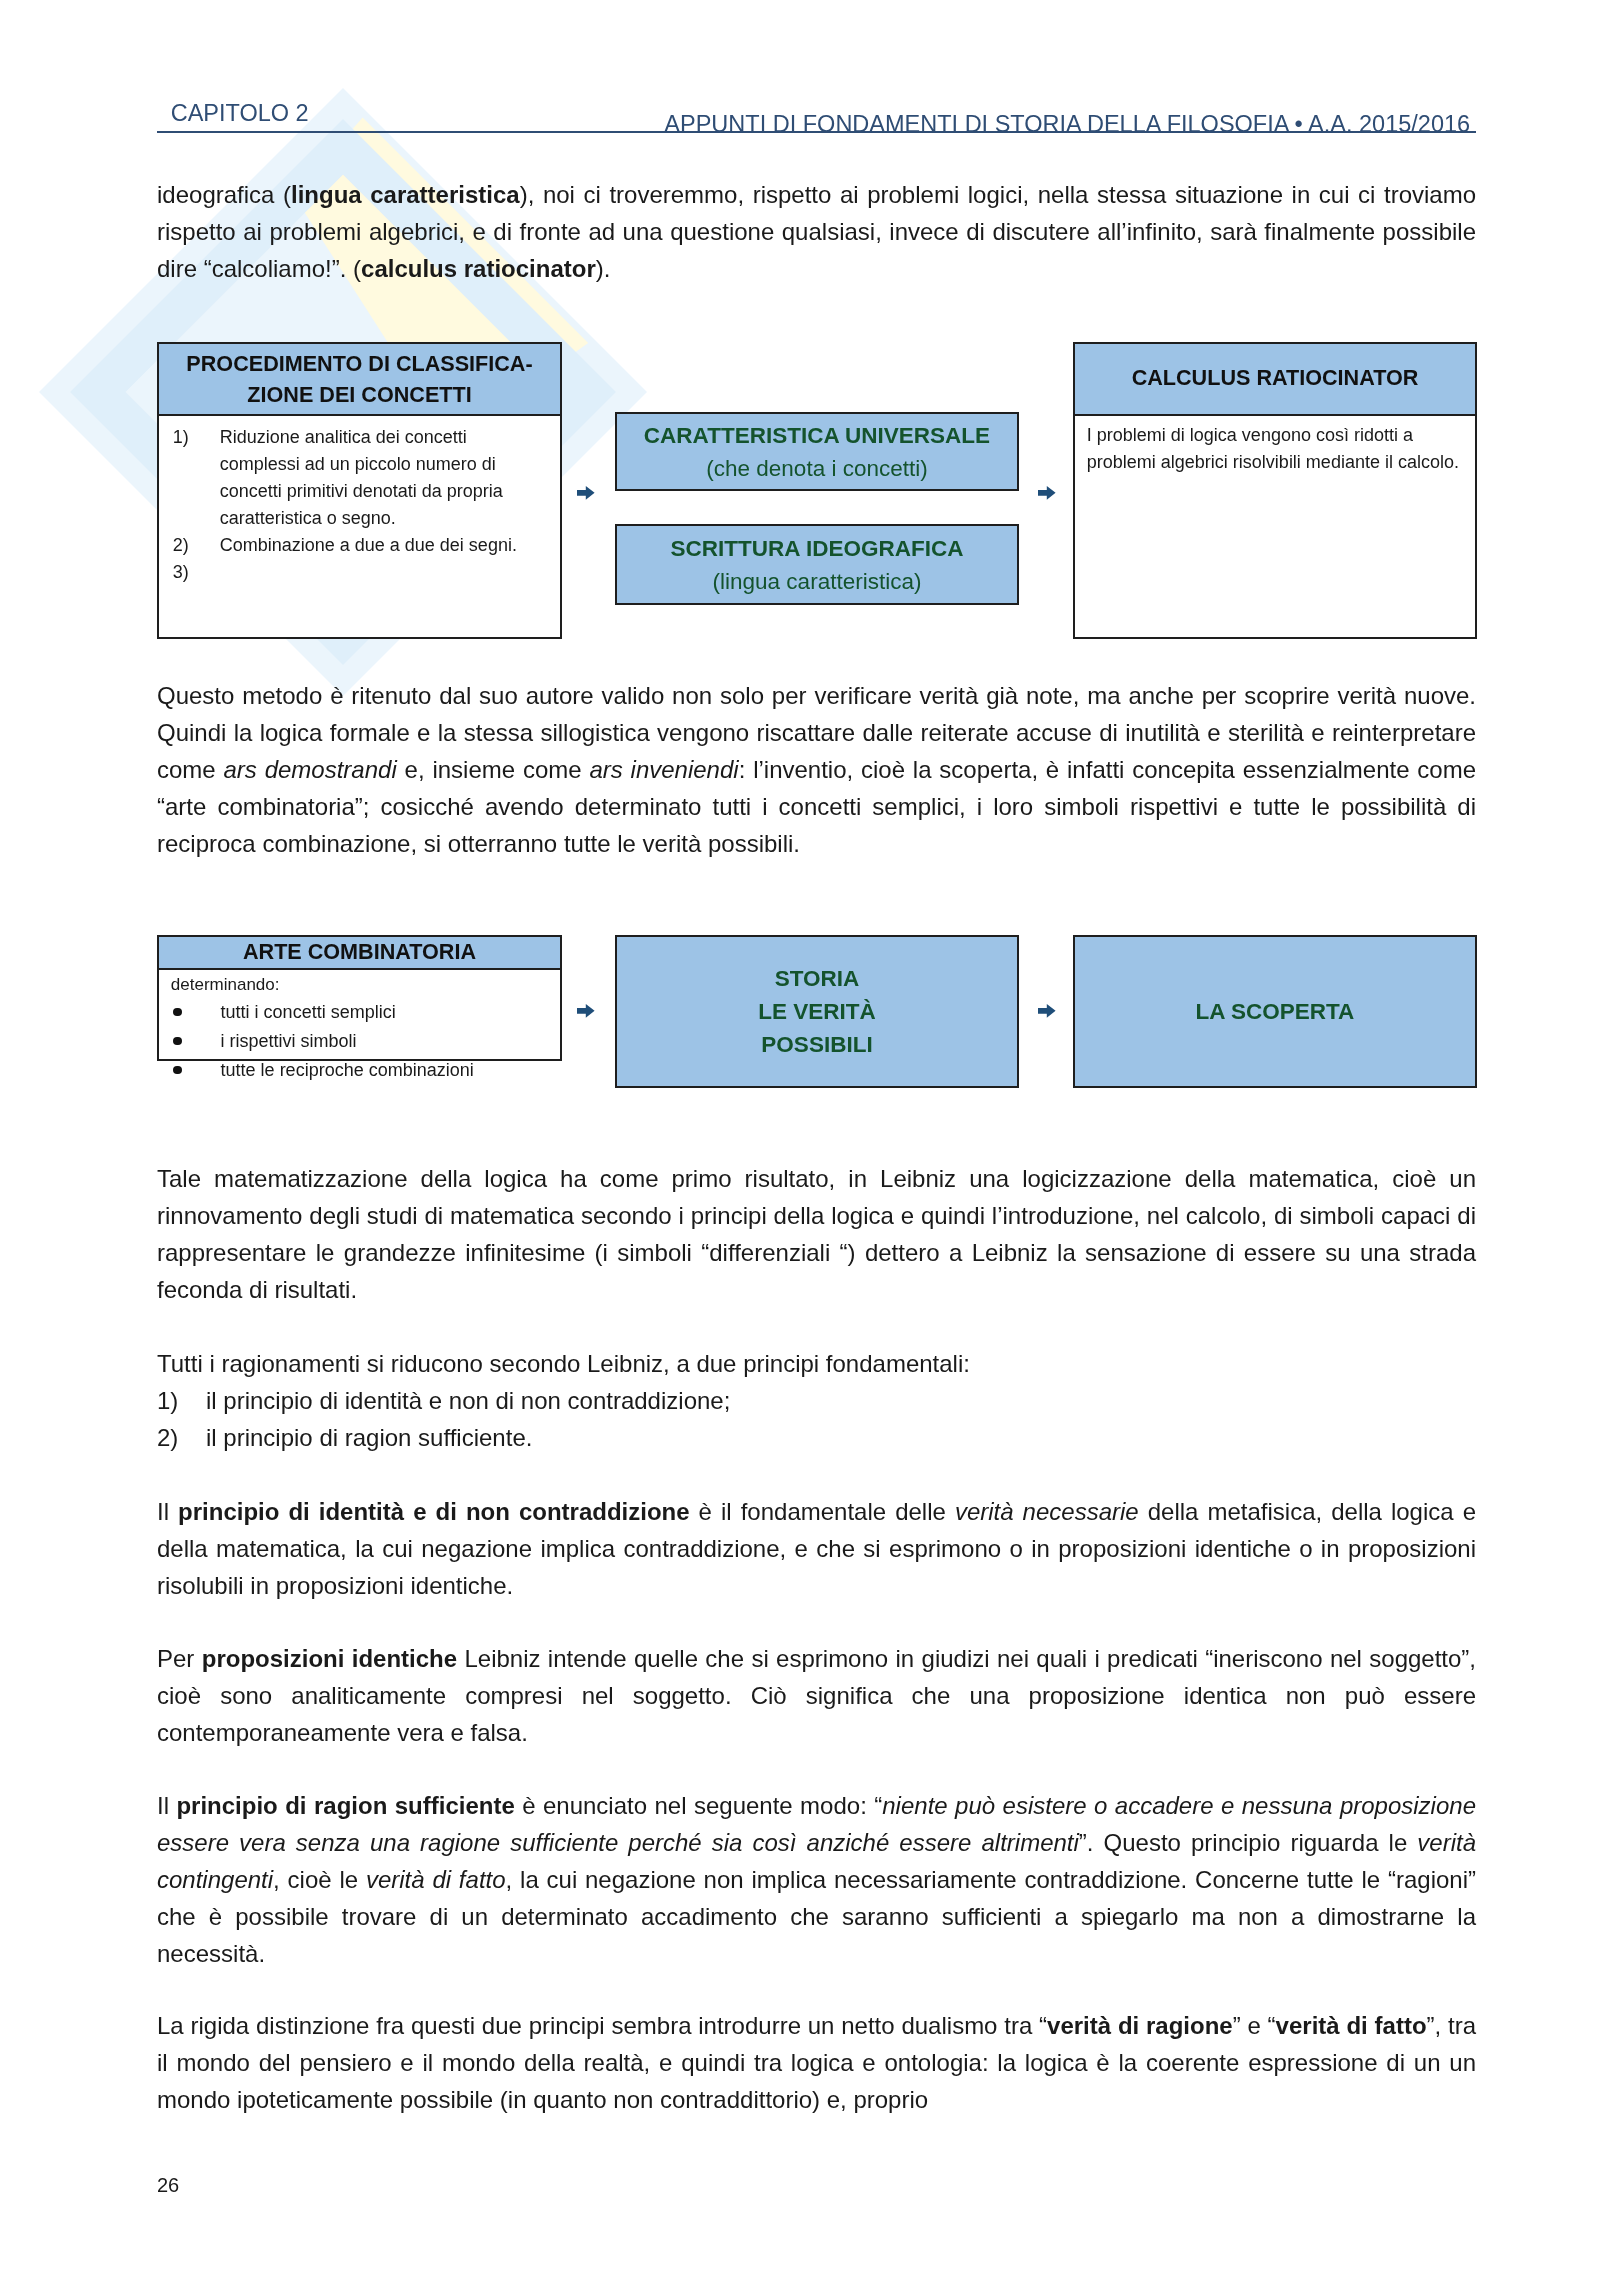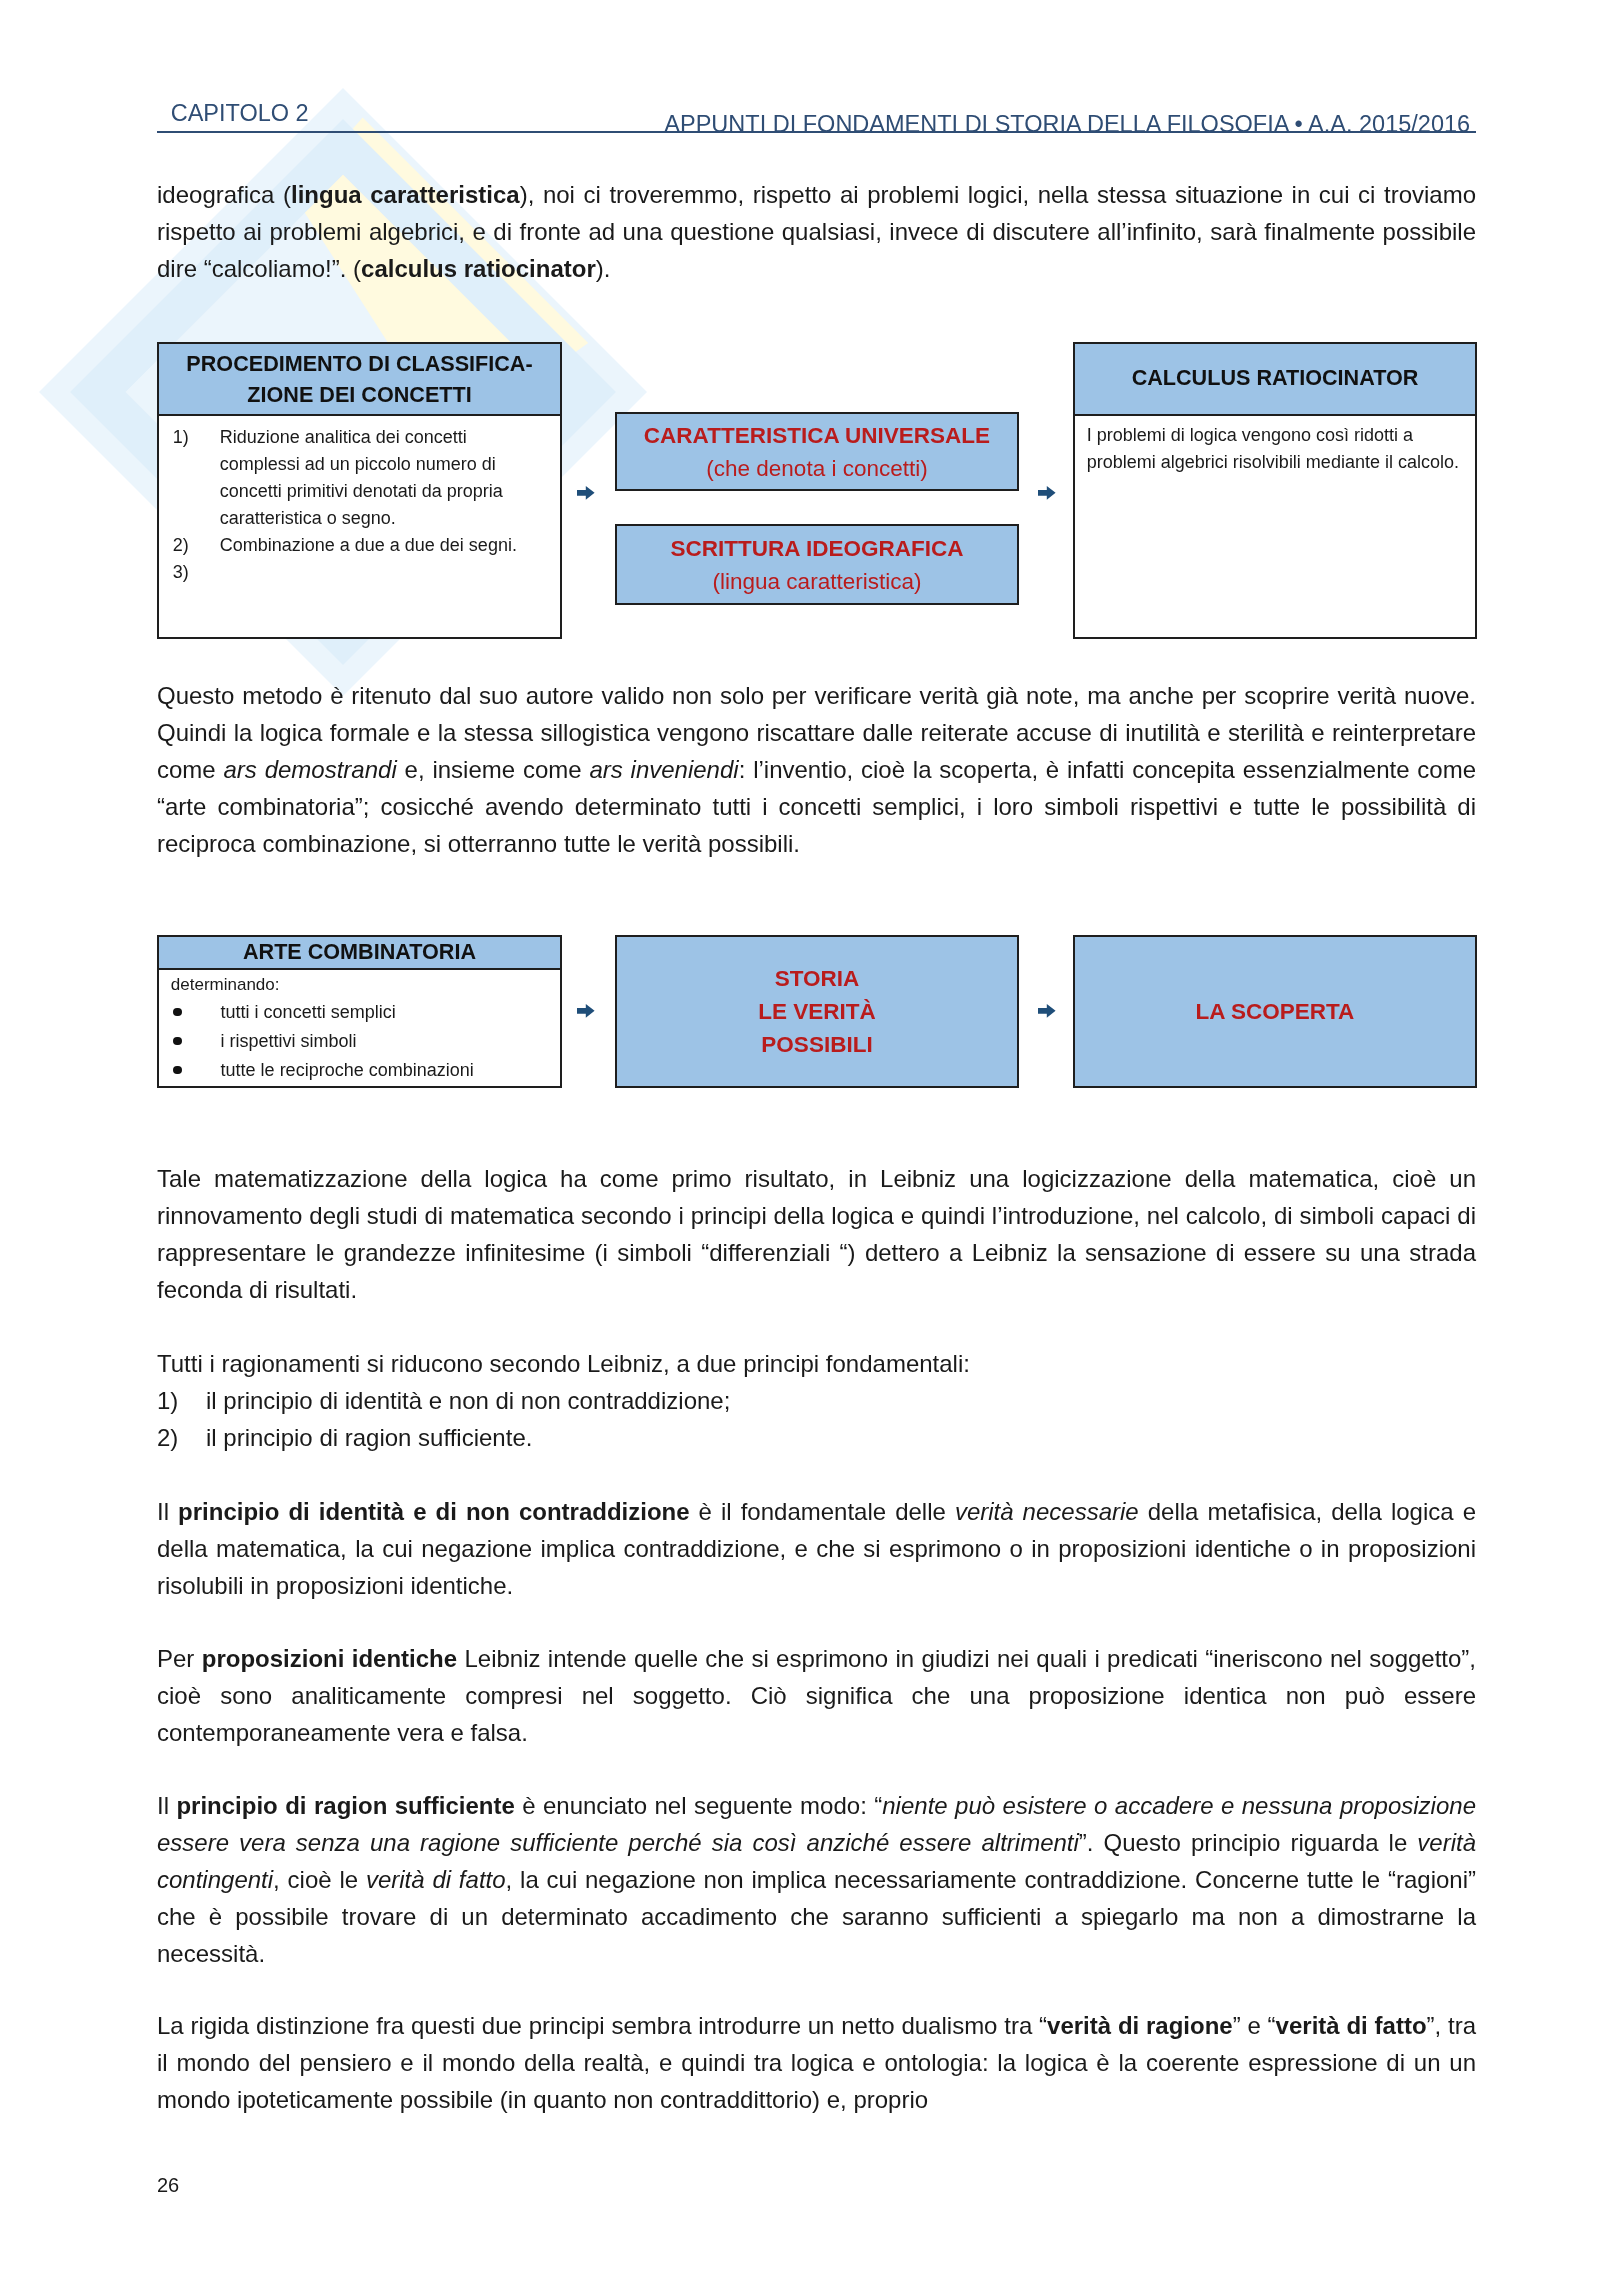--- a/index.html
+++ b/index.html
@@ -12,21 +12,21 @@
   .header .right { position:absolute; right:5.9px; top:13px; }
   .para { position:absolute; left:157px; width:1319px; font-size:24px; line-height:37px;
           text-align:justify; color:#1a1a1a; }
   .para b { font-weight:bold; }
   .para i { font-style:italic; }
   .box { position:absolute; border:2px solid #1e1e1e; background:#ffffff; box-sizing:border-box; }
   .box.blue { background:#9dc3e6; }
   .box .bhead { background:#9dc3e6; border-bottom:2px solid #1e1e1e; text-align:center;
                 font-weight:bold; font-size:21.6px; color:#111; box-sizing:border-box; }
   .center-text { display:flex; flex-direction:column; align-items:center; justify-content:center;
-                 height:100%; text-align:center; font-size:22.5px; color:#b91c1c; line-height:33px; }
+                 height:100%; text-align:center; font-size:22.5px; color:#14532d; line-height:33px; }
   .center-text .t { font-weight:bold; }
   .olist { list-style:none; margin:0; padding:7.8px 9.8px 0 13.7px; font-size:18px; line-height:27px; }
   .olist li { display:flex; }
   .olist .num { width:47px; flex:none; }
   .arrow { position:absolute; width:17.6px; height:13.7px; }
   .ulist { list-style:none; margin:0; padding:0 0 0 11.8px; font-size:18px; }
   .ulist li { display:flex; align-items:center; height:29px; }
   .ulist .dot { width:8.8px; height:8.8px; border-radius:50%; background:#111; margin:0 39px 0 2px; flex:none; }
   .pagenum { position:absolute; left:157px; top:2174px; font-size:20px; color:#1a1a1a; }
   .plist { position:absolute; left:157px; width:1319px; font-size:24px; line-height:37px; }
@@ -92,21 +92,21 @@
 
 <div class="box" style="left:1073px; top:342px; width:404px; height:297px;">
   <div class="bhead" style="height:72px; line-height:68px;">CALCULUS RATIOCINATOR</div>
   <div style="padding:5.9px 11.8px; font-size:18px; line-height:27px;">I problemi di logica vengono così ridotti a problemi algebrici risolvibili mediante il calcolo.</div>
 </div>
 
 <p class="para" style="top:677px; margin:0;">
   <span>Questo metodo è ritenuto dal suo autore valido non solo per verificare verità già note, ma anche per scoprire verità nuove. Quindi la logica formale e la stessa sillogistica vengono riscattare dalle reiterate accuse di inu­tilità e sterilità e reinterpretare come </span><i>ars demostrandi</i><span> e, insieme come </span><i>ars inveniendi</i><span>: l’inventio, cioè la sco­perta, è infatti concepita essenzialmente come “arte combinatoria”; cosicché avendo determinato tutti i con­cetti semplici, i loro simboli rispettivi e tutte le possibilità di reciproca combinazione, si otterranno tutte le verità possibili.</span>
 </p>
 
-<div class="box" style="left:157px; top:935px; width:405px; height:153px;">
+<div class="box" style="left:157px; top:935px; width:405px; height:126px;">
   <div class="bhead" style="height:33px; line-height:30px;">ARTE COMBINATORIA</div>
   <div style="padding:2px 11.8px 0; font-size:17px; line-height:25.5px;">determinando:</div>
   <ul class="ulist">
     <li>
         <span class="dot"></span>
         <span>tutti i concetti semplici</span>
       </li>
     <li>
         <span class="dot"></span>
         <span>i rispettivi simboli</span>

